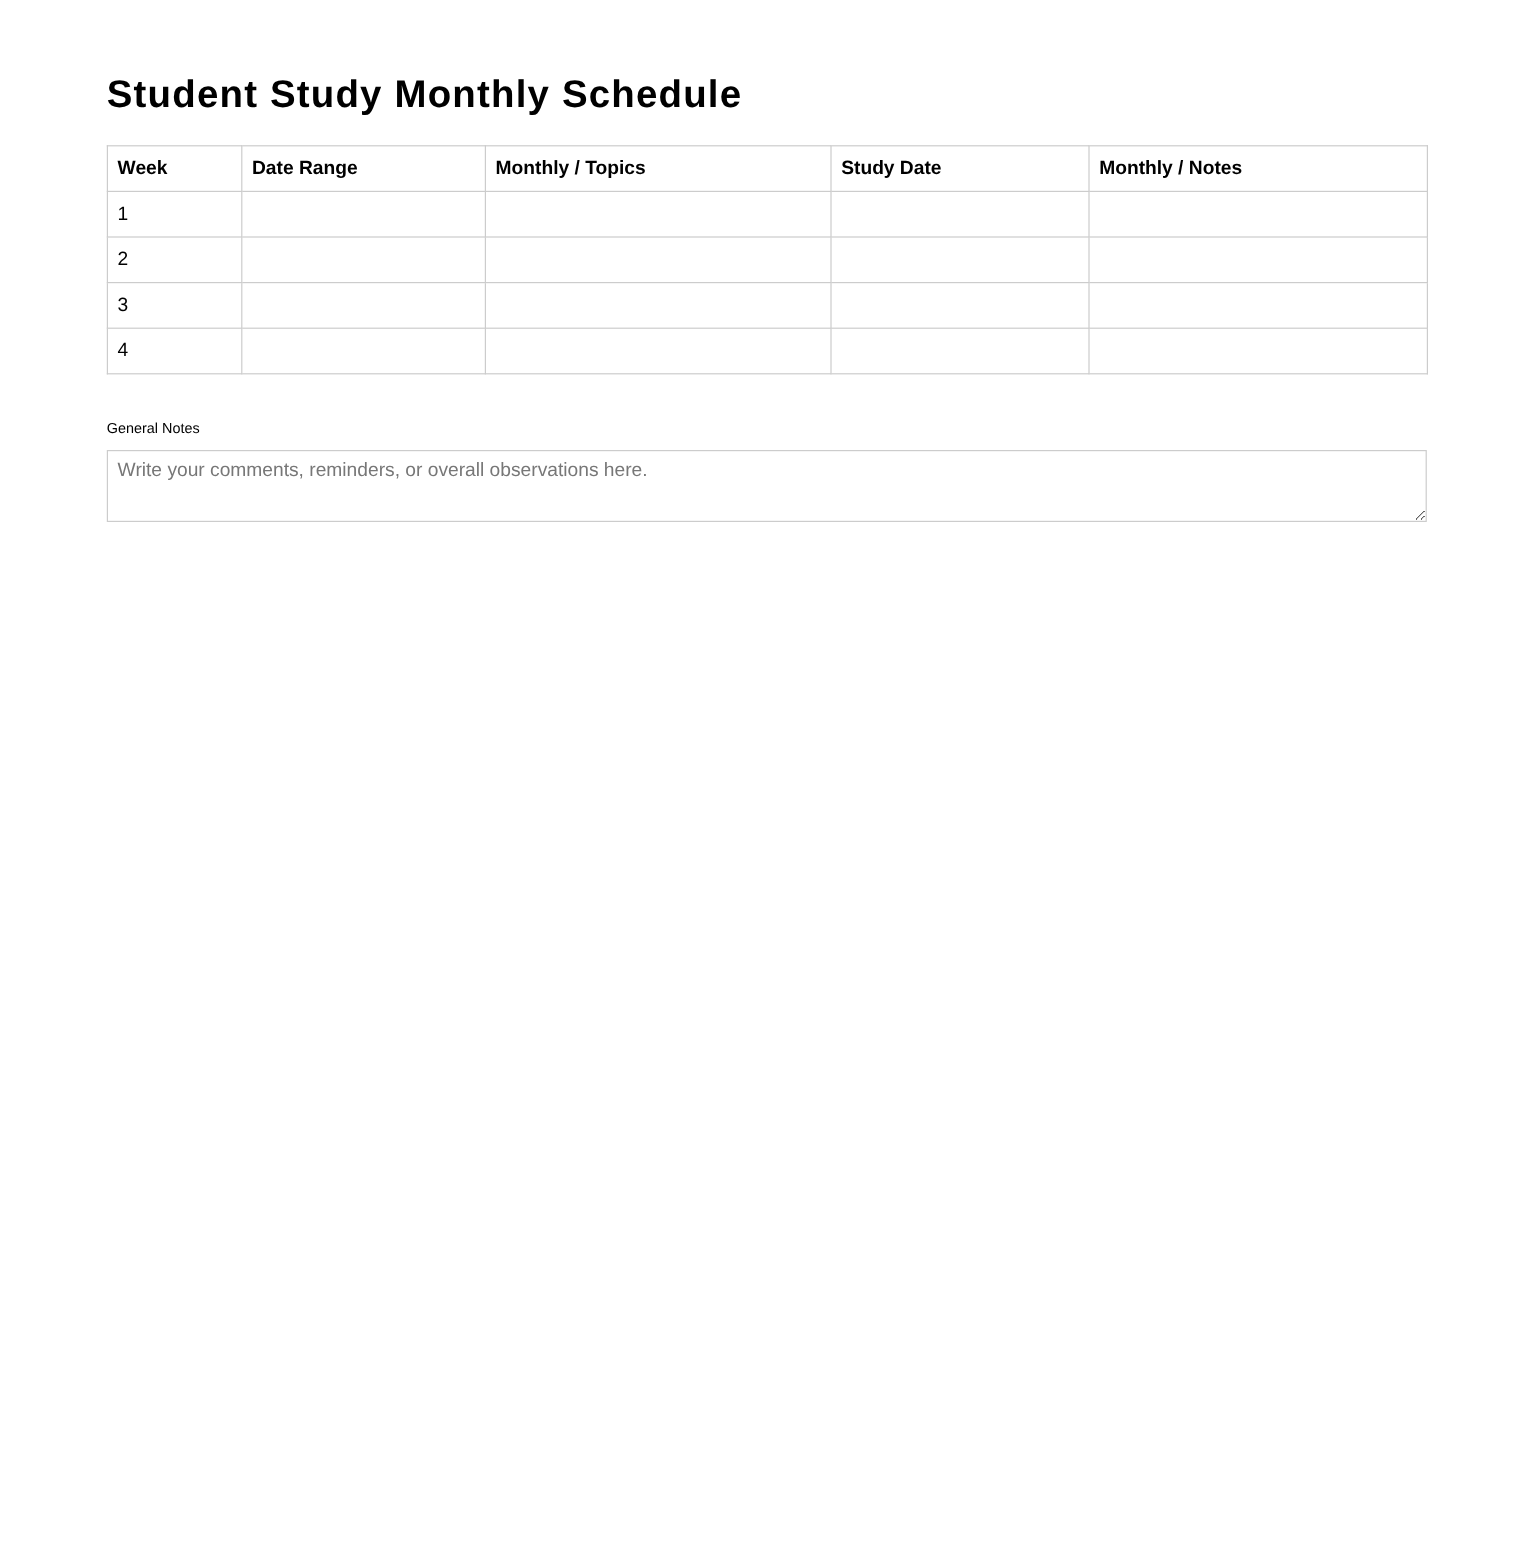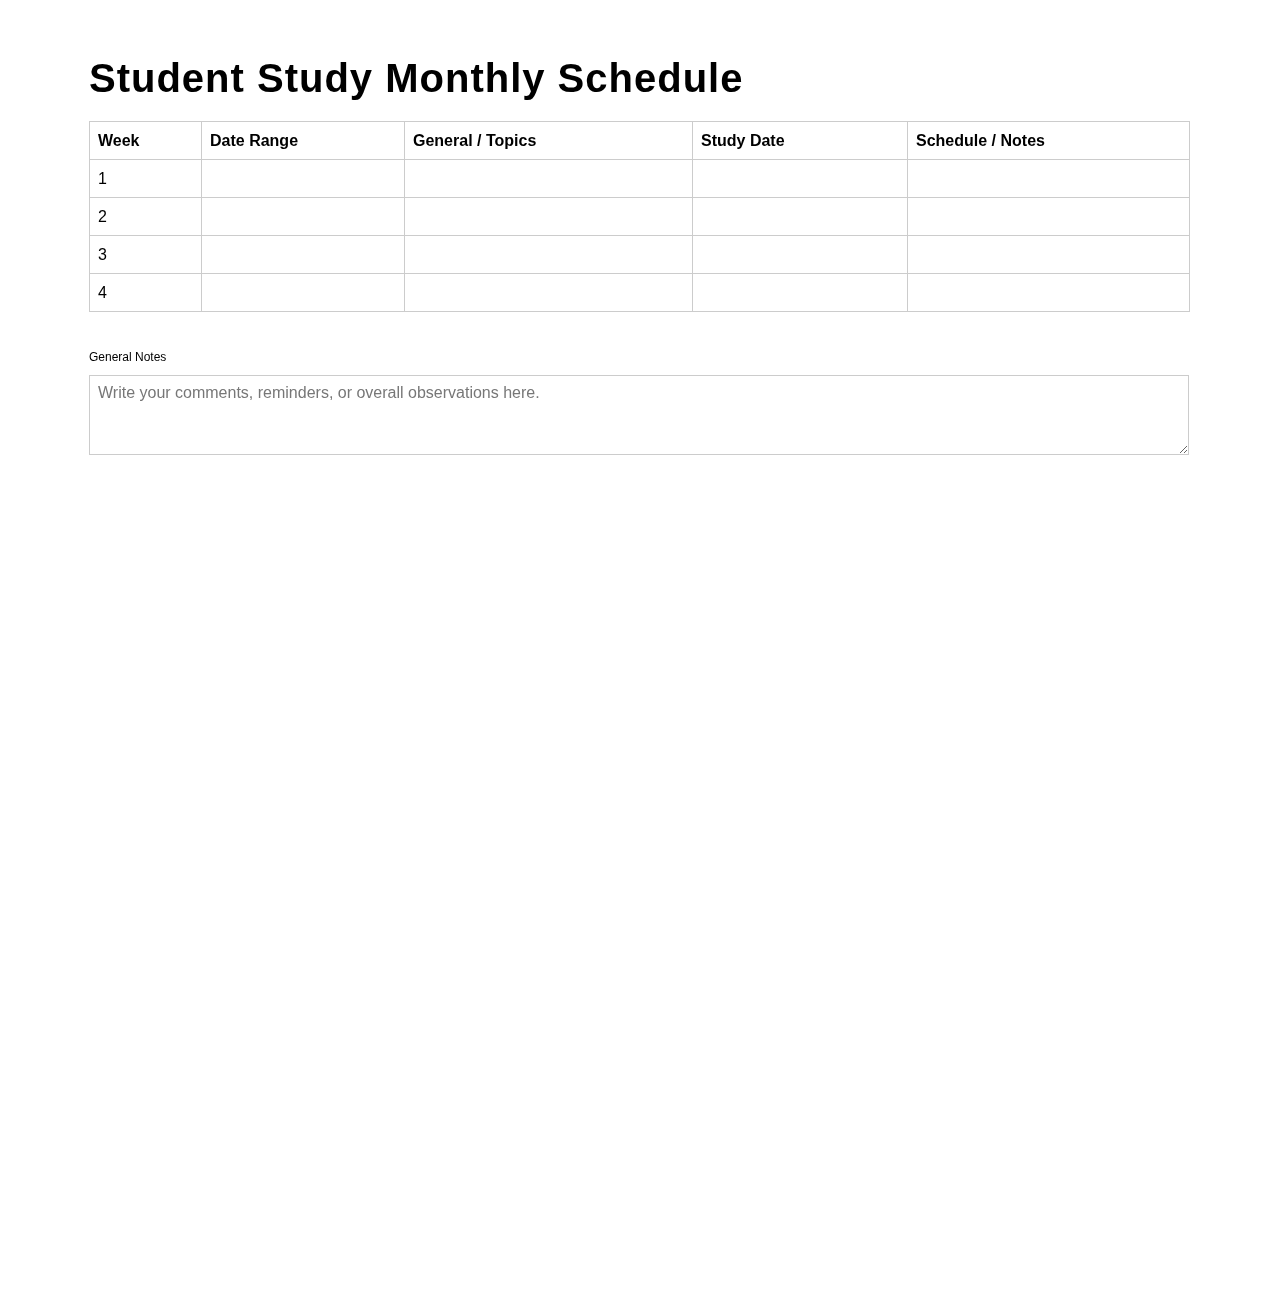--- a/index.html
+++ b/index.html
@@ -1,46 +1,46 @@
 <!DOCTYPE html>
 <html><head>
 <meta charset="utf-8">
 <style>
   html, body { margin: 0; padding: 0; background: #ffffff; }
   body { width: 1278px; height: 1300px; font-family: "Liberation Sans", sans-serif; color: #000; position: relative; }
   .wrap { position: absolute; left: 89px; top: 0; width: 1100px; }
-  h1 { margin: 0; position: absolute; top: 58px; left: 0; font-size: 40px; font-weight: bold; letter-spacing: 1px; line-height: 40px; white-space: nowrap; }
+  h1 { margin: 0; position: absolute; top: 58px; left: 0; font-size: 32px; font-weight: bold; letter-spacing: 1px; line-height: 40px; white-space: nowrap; }
   table { position: absolute; top: 121px; left: 0; width: 1100px; border-collapse: collapse; table-layout: fixed; font-size: 16px; }
   th, td { border: 1px solid #cccccc; height: 38px; padding: 0 8px; text-align: left; vertical-align: middle; box-sizing: border-box; }
   th { font-weight: bold; }
   .notes-label { position: absolute; top: 348px; left: 0; font-size: 12px; line-height: 18px; }
-  textarea { position: absolute; top: 375px; left: 0; width: 1100px; height: 80px; box-sizing: border-box; border: 1px solid #cccccc; padding: 8px; font-family: "Liberation Sans", sans-serif; font-size: 16px; color: #000; resize: vertical; margin: 0; }
+  textarea { position: absolute; top: 375px; left: 0; width: 1100px; height: 60px; box-sizing: border-box; border: 1px solid #cccccc; padding: 8px; font-family: "Liberation Sans", sans-serif; font-size: 16px; color: #000; resize: vertical; margin: 0; }
   textarea::placeholder { color: #777777; }
 </style>
 </head>
 <body>
 
 <div class="wrap">
   <h1>Student Study Monthly Schedule</h1>
 
   <table>
     <colgroup>
       <col style="width:112px">
       <col style="width:203px">
       <col style="width:288px">
       <col style="width:215px">
       <col style="width:282px">
     </colgroup>
     <thead>
       <tr>
         <th>Week</th>
         <th>Date Range</th>
-        <th>General / Topics</th>
+        <th>Monthly / Topics</th>
         <th>Study Date</th>
-        <th>Schedule / Notes</th>
+        <th>Monthly / Notes</th>
       </tr>
     </thead>
     <tbody>
       <tr>
         <td>1</td>
         <td></td>
         <td></td>
         <td></td>
         <td></td>
       </tr>

